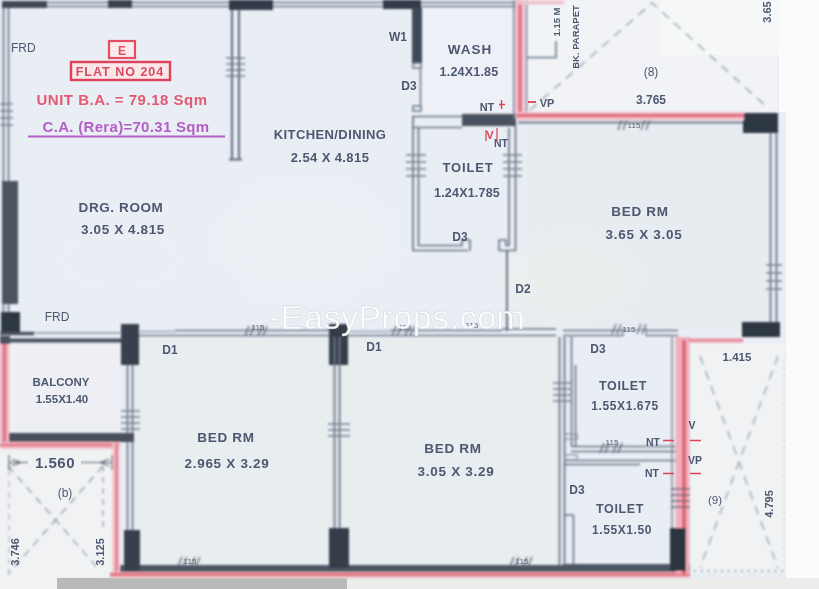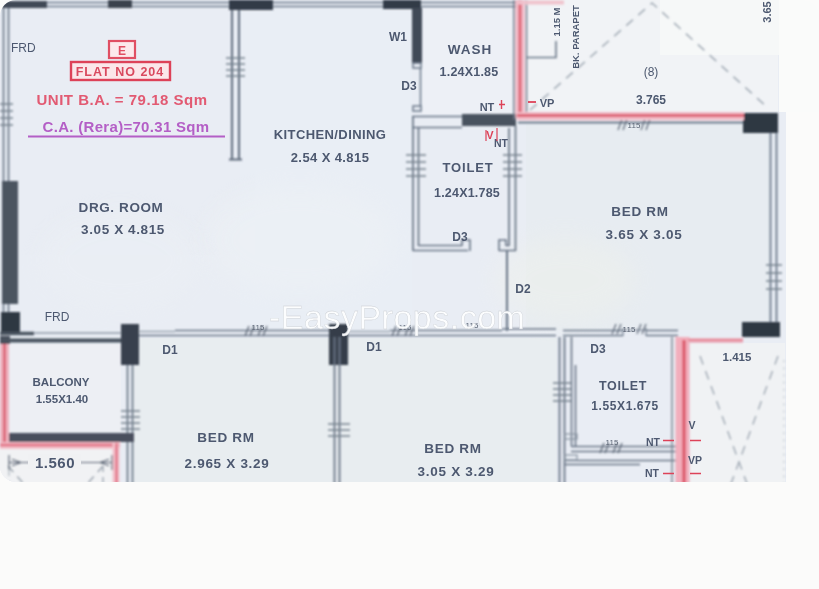--- a/index.html
+++ b/index.html
@@ -1,16 +1,16 @@
 <!DOCTYPE html>
 <html><head>
 <meta charset="utf-8">
 <style>
   html,body{margin:0;padding:0;background:#fbfbfa;}
-  #wrap{position:relative;width:819px;height:482px;overflow:hidden;font-family:"Liberation Sans",sans-serif;border-radius:16px;}
+  #wrap{position:relative;width:819px;height:589px;overflow:hidden;font-family:"Liberation Sans",sans-serif;}
   svg{display:block;}
   text{font-family:"Liberation Sans",sans-serif;}
 </style>
 </head>
 <body>
 <div id="wrap">
 <svg width="819" height="589" viewBox="0 0 819 589">
 <defs>
   <filter id="tb" x="-20%" y="-20%" width="140%" height="140%">
           <feGaussianBlur stdDeviation="0.45"></feGaussianBlur>

